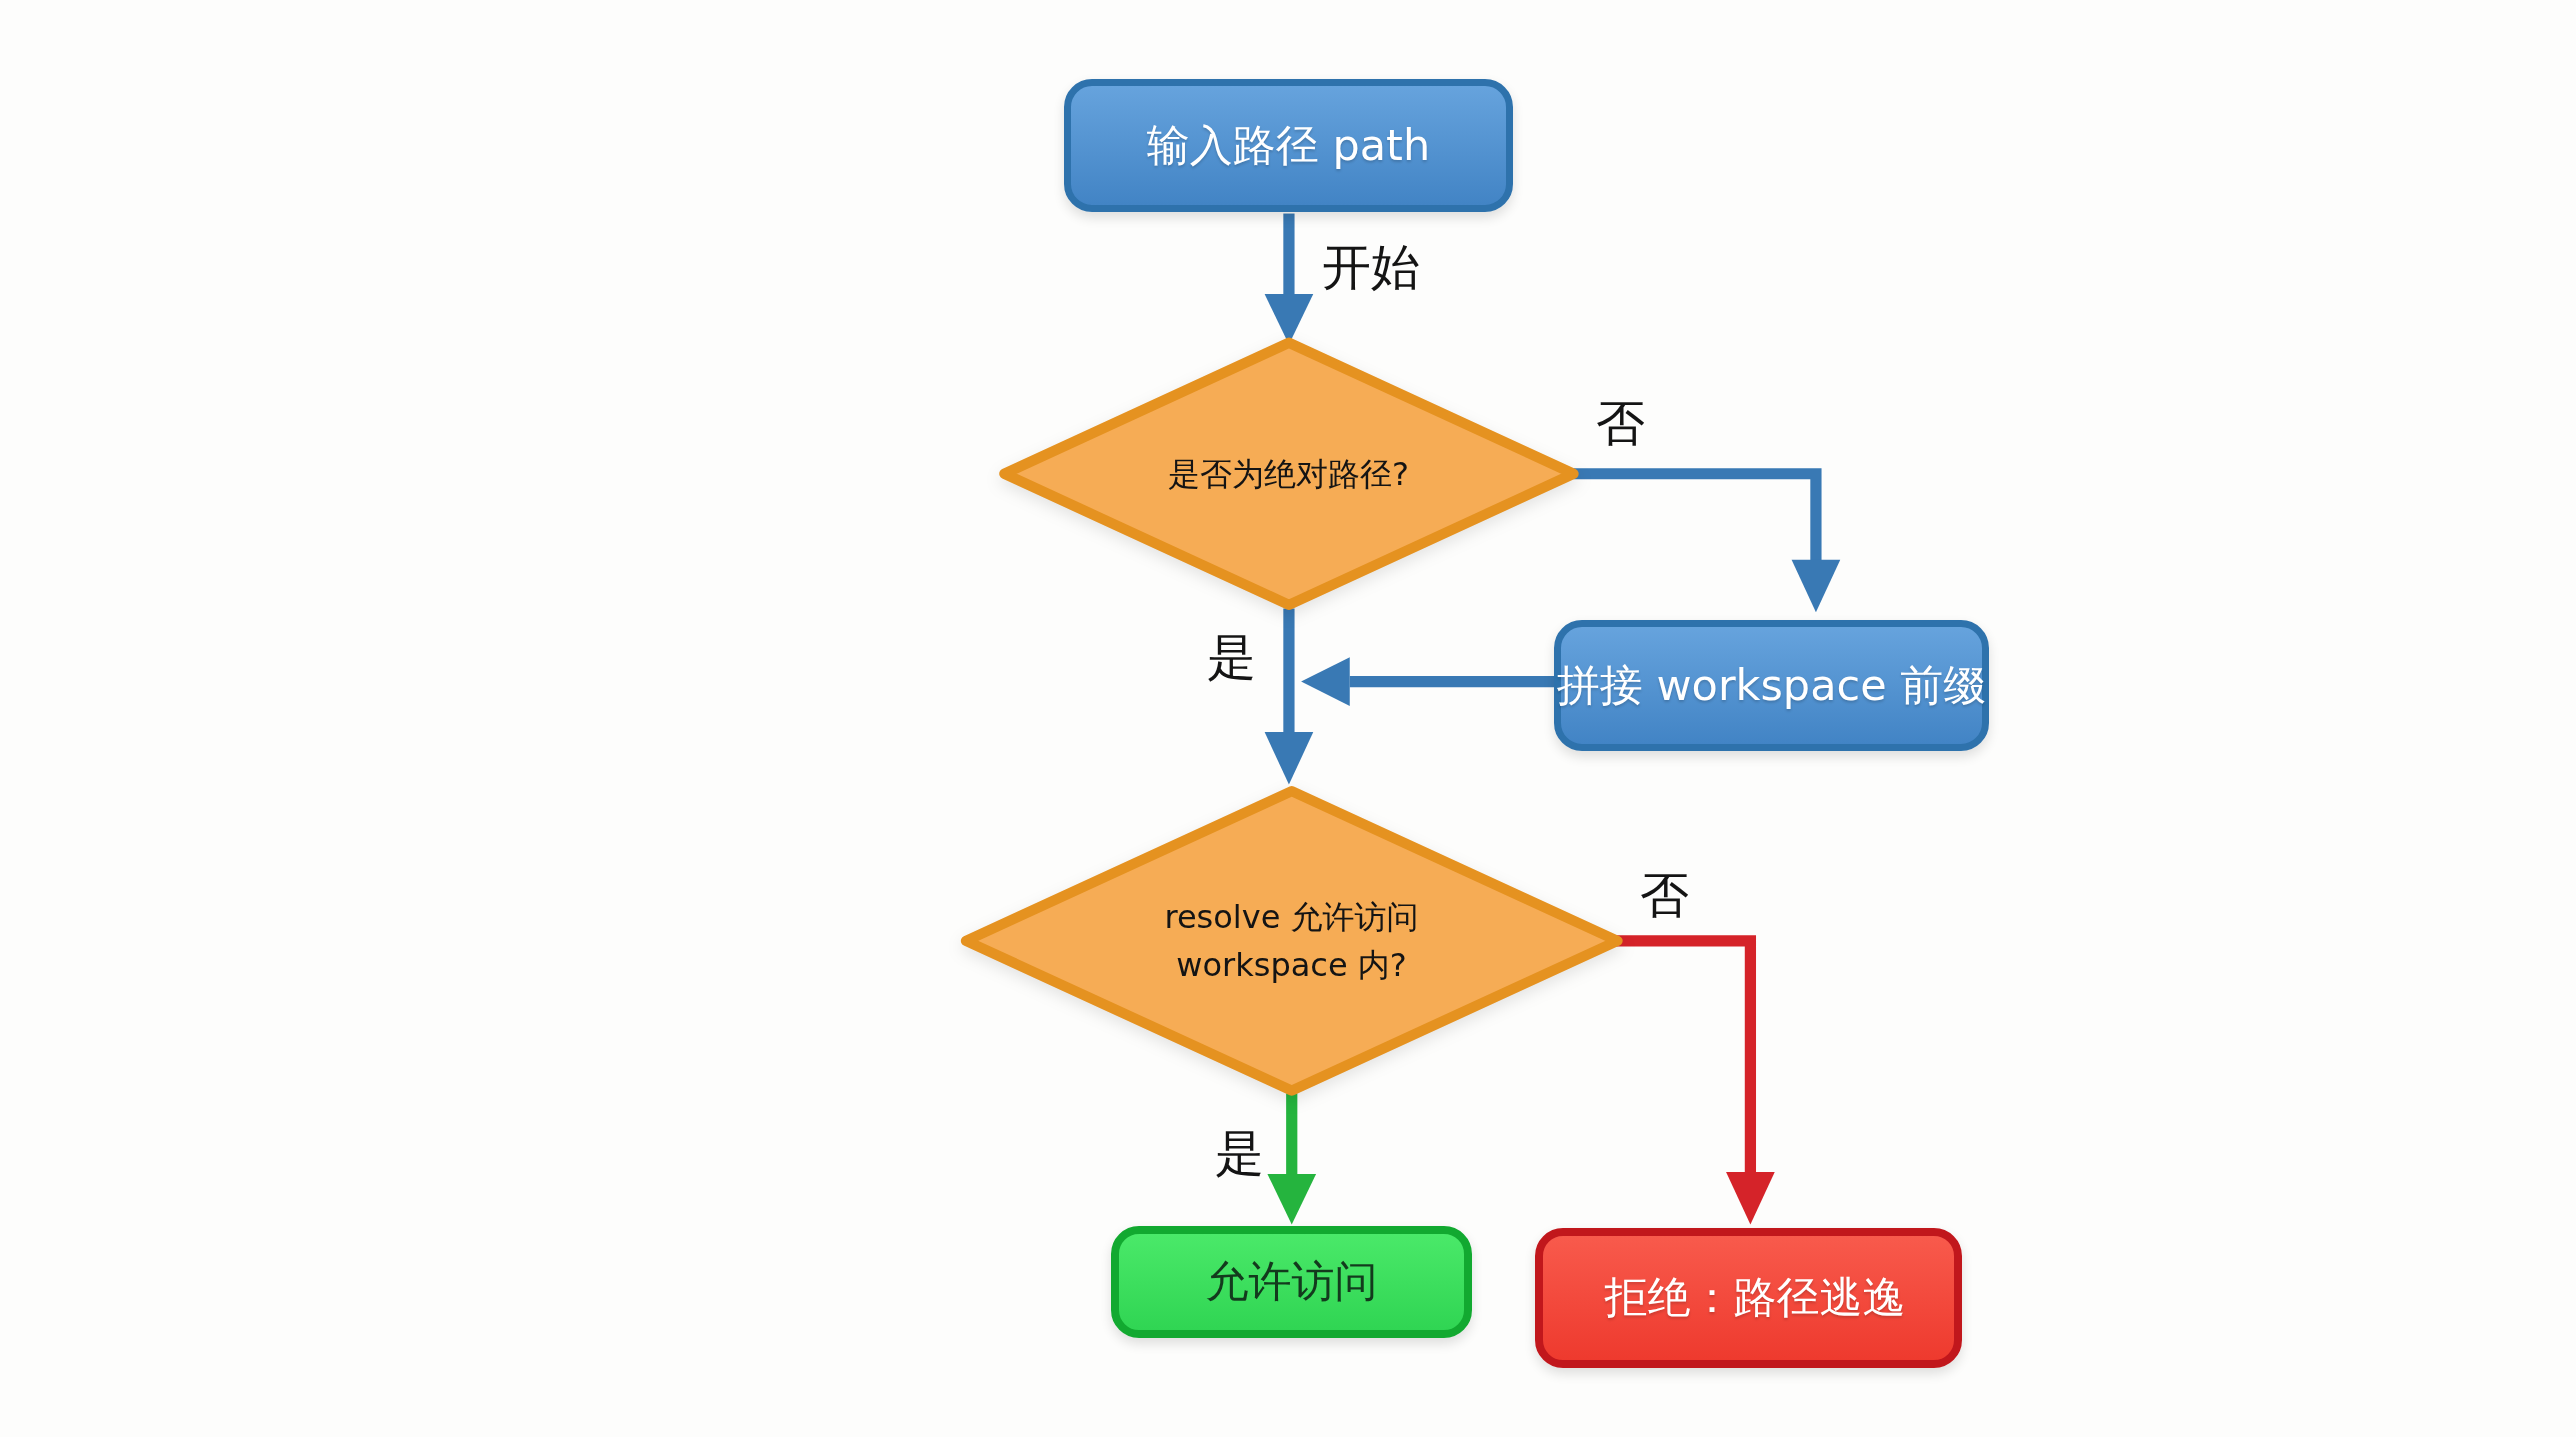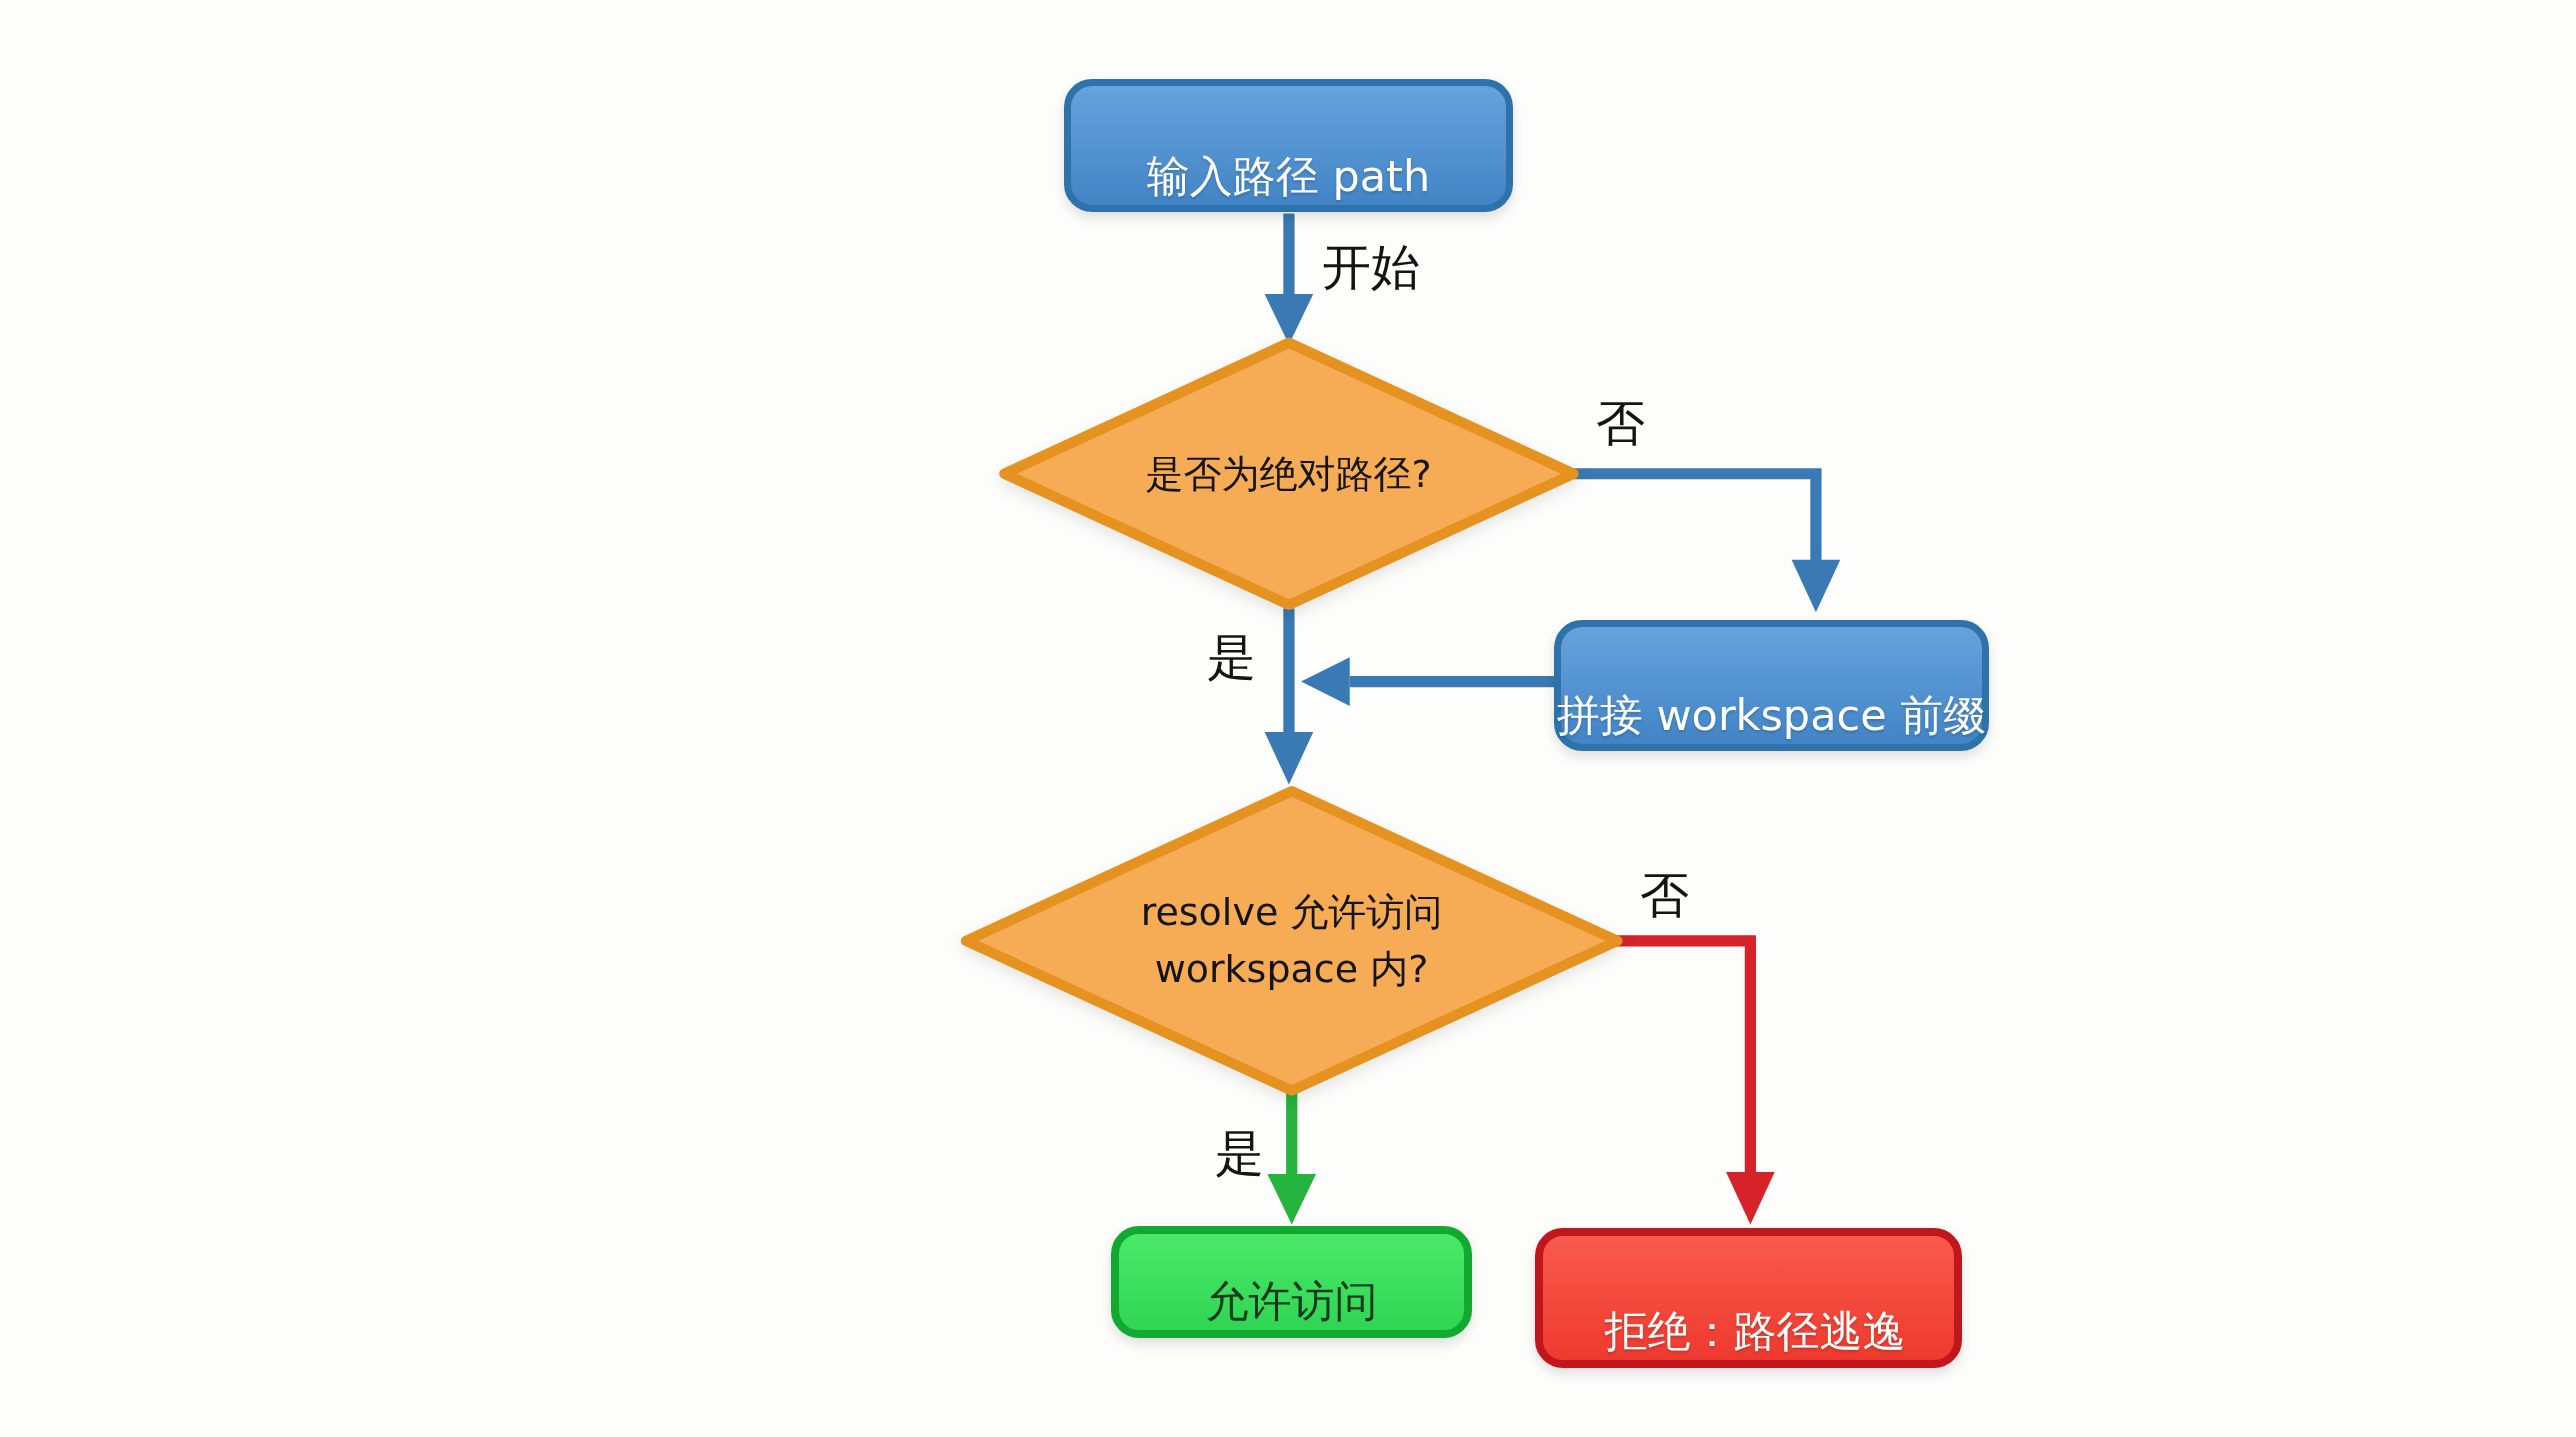--- a/index.html
+++ b/index.html
@@ -34,21 +34,21 @@
     stroke: var(--orange-border, #e59220);
     stroke-width: 11;
     stroke-linejoin: round;
     filter: drop-shadow(0 6px 8px rgba(0,0,0,0.10));
   }
   
   .node {
     position: absolute;
     box-sizing: border-box;
     display: flex;
-    align-items: flex-end;
+    align-items: center;
     justify-content: center;
     text-align: center;
     border-radius: 28px;
     box-shadow: 0 5.6px 11.2px rgba(0,0,0,0.12);
   }
   .node.blue {
     background: linear-gradient(180deg, var(--blue-fill-top, #66a3dd), var(--blue-fill-bottom, #4284c5));
     border: 7.5px solid var(--blue-border, #2e72ac);
     color: var(--node-text-light, #ffffff);
   }
@@ -73,21 +73,21 @@
   }
   
   .diamond-label {
     position: absolute;
     display: flex;
     flex-direction: column;
     align-items: center;
     justify-content: center;
     text-align: center;
     color: var(--label-text, #141414);
-    font-size: 38px;
+    font-size: 32px;
     line-height: 1.5;
   }
   
   .edge-label {
     position: absolute;
     color: var(--label-text, #141414);
     font-size: 49px;
     line-height: 1;
     white-space: nowrap;
     text-align: right;

